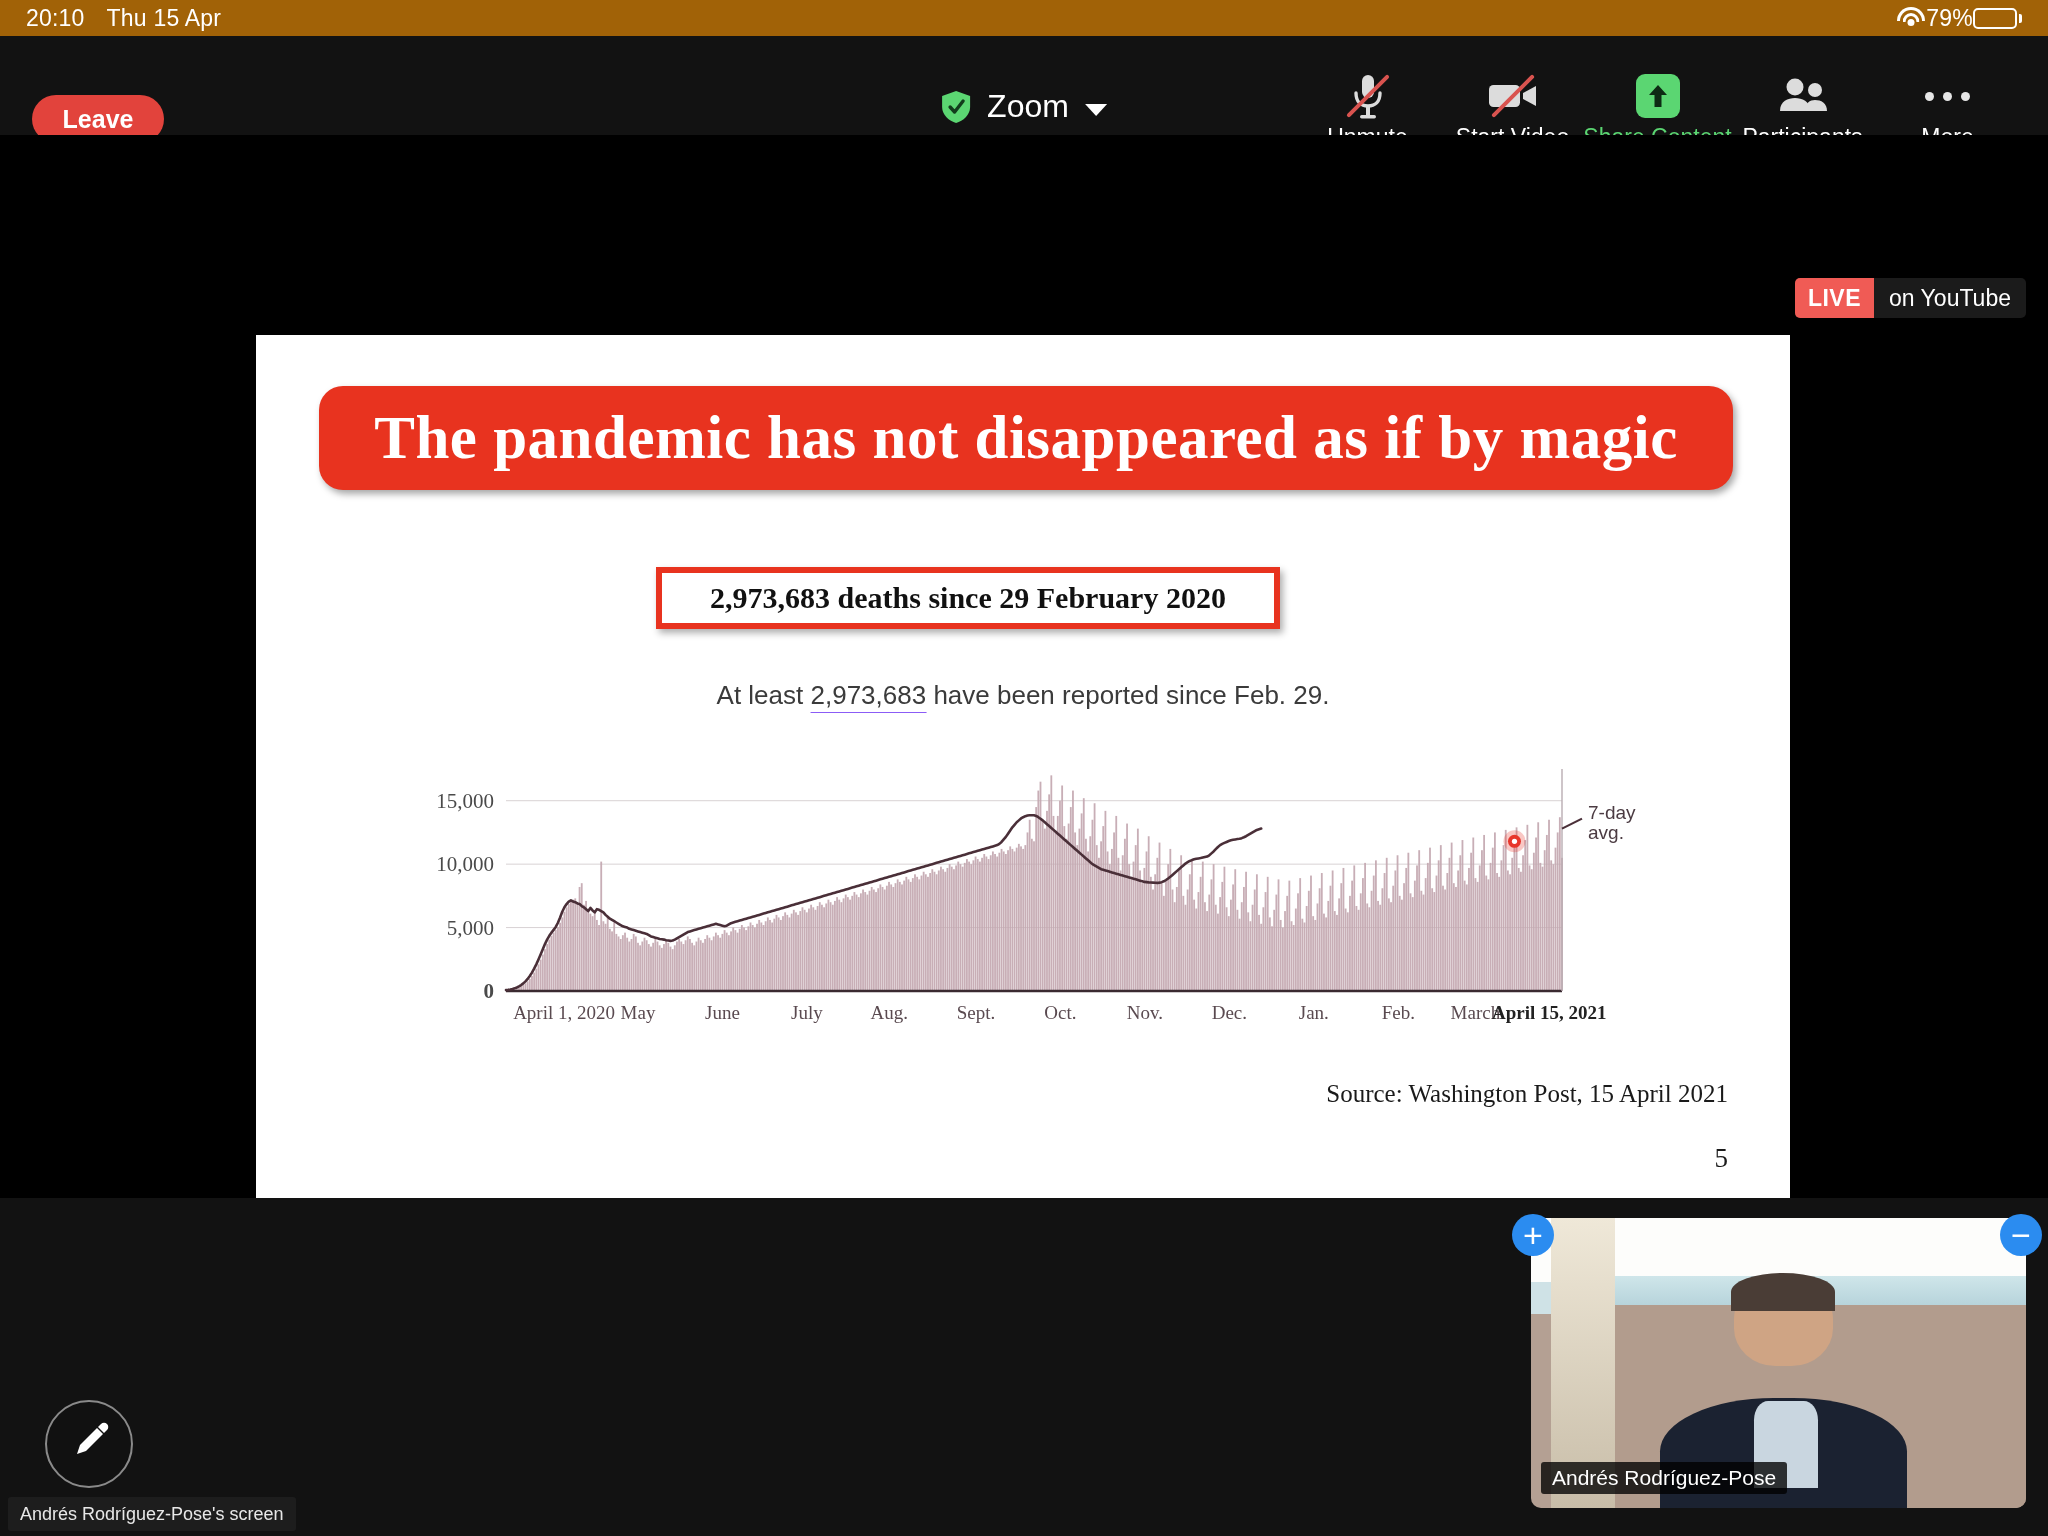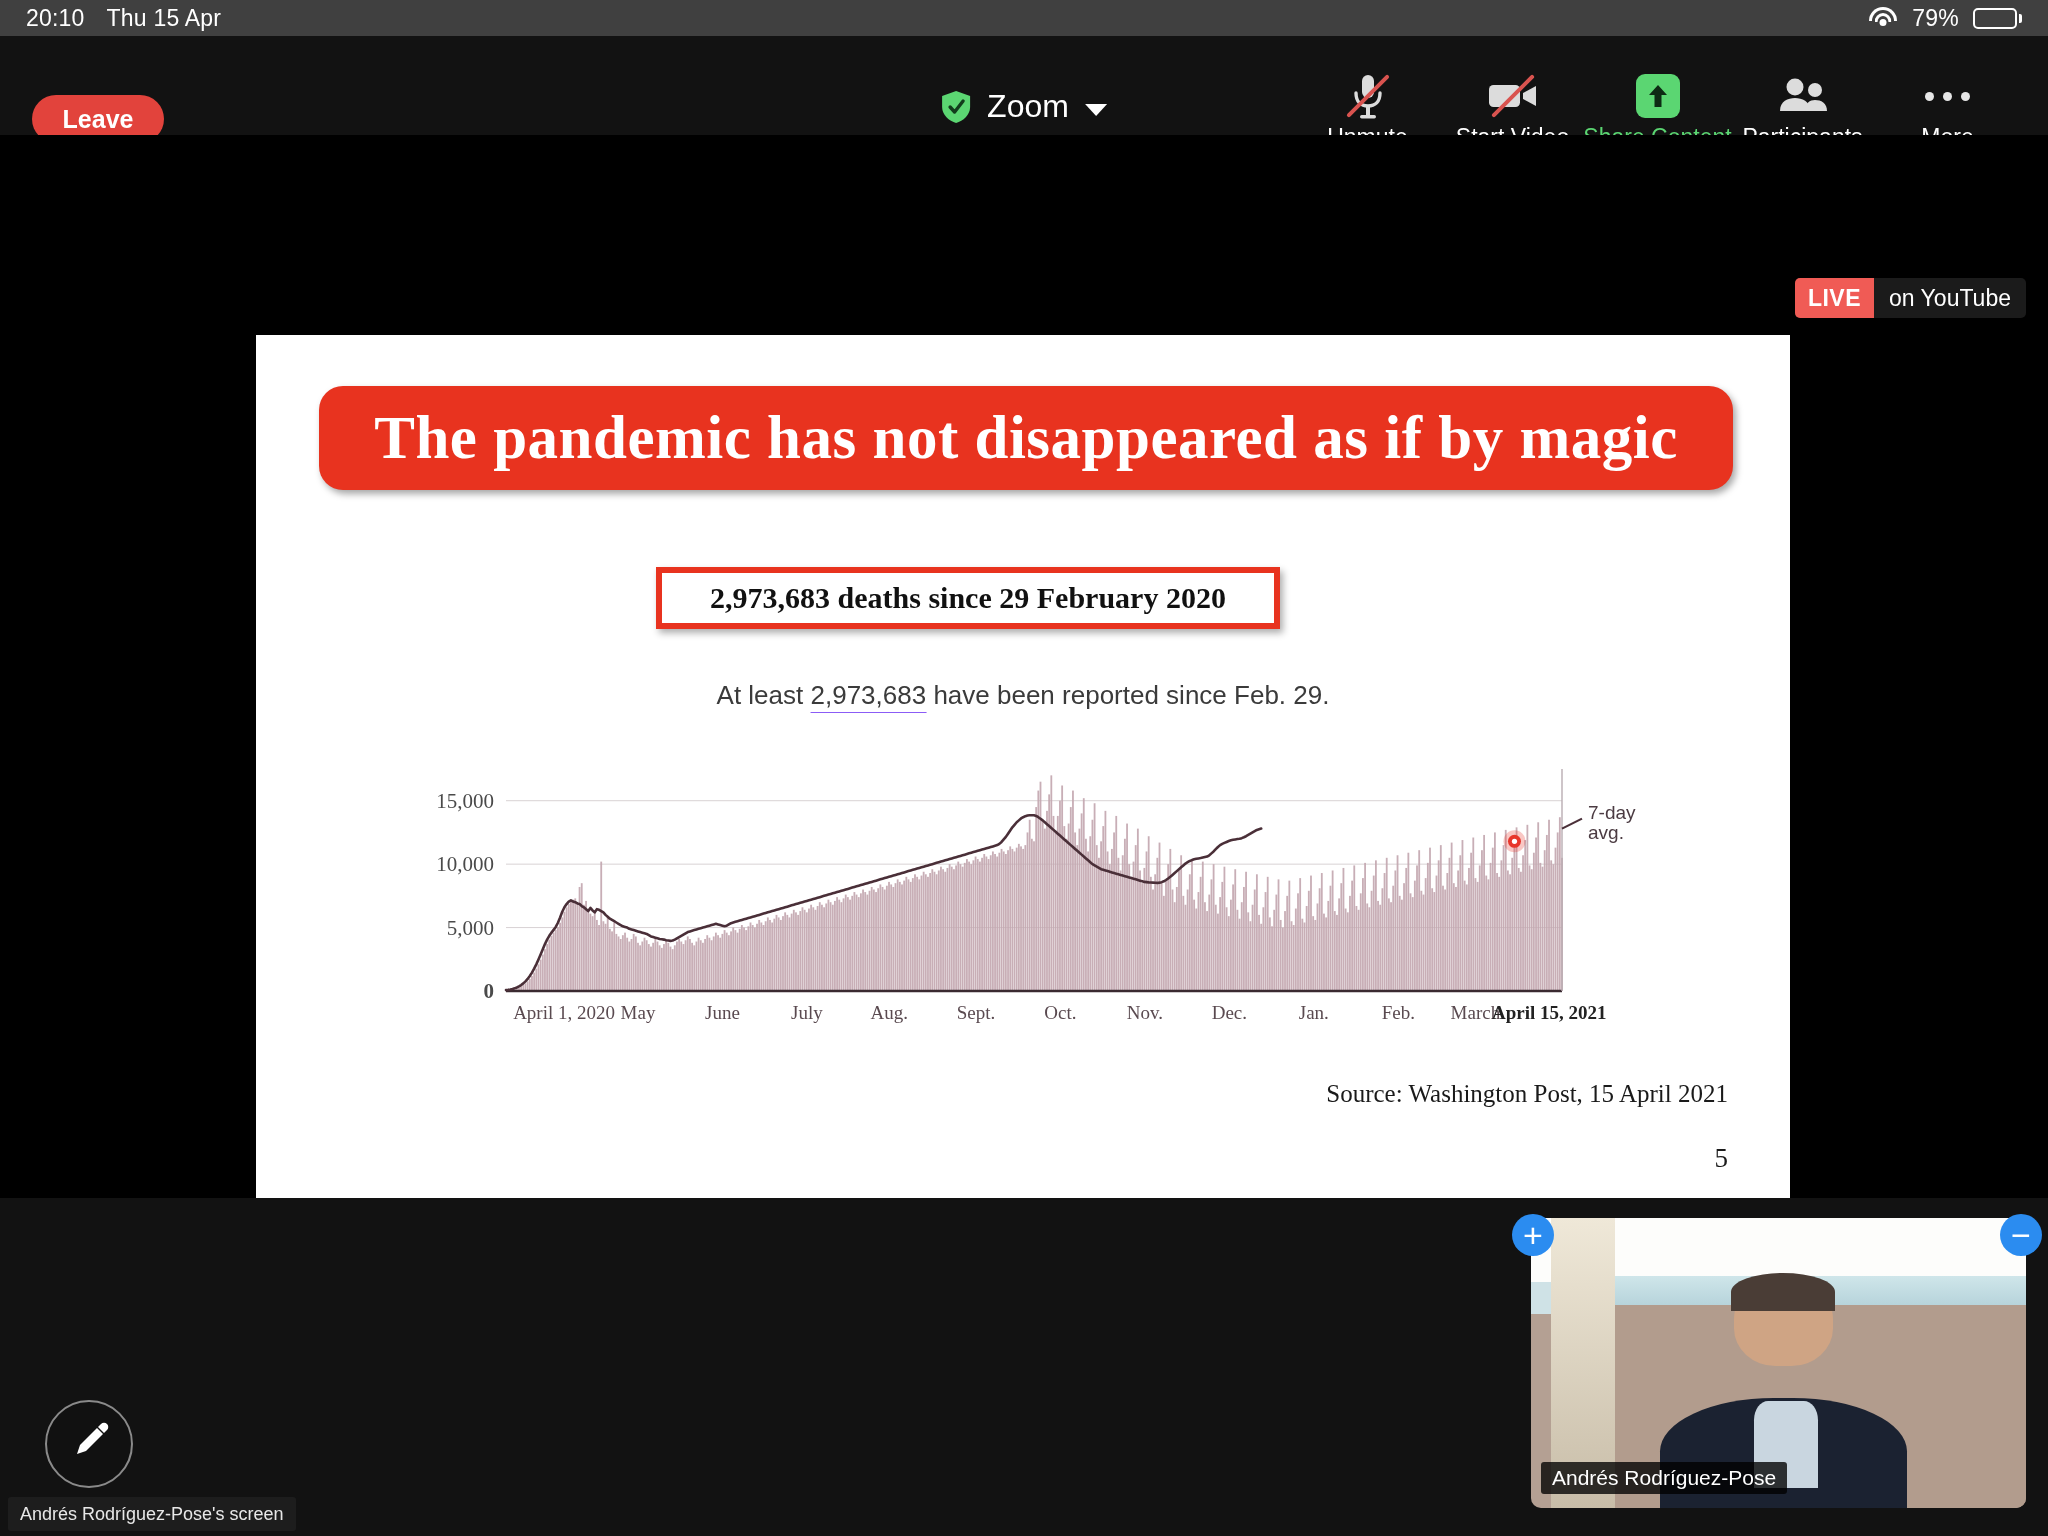--- a/index.html
+++ b/index.html
@@ -2,25 +2,25 @@
 <html><head>
 <meta charset="utf-8">
 <style>
   * { margin:0; padding:0; box-sizing:border-box; }
   html,body { width:2048px; height:1536px; background:#000; overflow:hidden; }
   body { font-family:"Liberation Sans", sans-serif; }
 
   
   #statusbar{
     position:absolute; left:0; top:0; width:2048px; height:36px;
-    background:#404040; color:#fff; display:flex; align-items:center;
+    background:#a16207; color:#fff; display:flex; align-items:center;
     padding:0 26px; font-size:23px; letter-spacing:.2px;
   }
   #statusbar .sb-left{display:flex; align-items:baseline; gap:22px;}
-  #statusbar .sb-right{margin-left:auto; display:flex; align-items:center; gap:14px;}
+  #statusbar .sb-right{margin-left:auto; display:flex; align-items:center; gap:0;}
   .wifi-icon{display:inline-block; width:30px; height:22px; position:relative;}
   .wifi-icon i{position:absolute; left:50%; transform:translateX(-50%); border:3px solid #fff;
     border-bottom:none; border-radius:50% 50% 0 0 / 100% 100% 0 0; }
   .wifi-icon i.a{width:28px;height:14px;top:0;}
   .wifi-icon i.b{width:17px;height:9px;top:6px;}
   .wifi-icon i.c{width:7px;height:7px;top:12px;background:#fff;border-radius:50%;border:none;}
   .batt{display:inline-flex; align-items:center;}
   .batt .shell{width:44px;height:21px;border:2.5px solid #fff;border-radius:5px;padding:2px;}
   .batt .fill{height:100%;background:#fff;border-radius:2px;}
   .batt .cap{width:3px;height:9px;background:#fff;border-radius:0 2px 2px 0;margin-left:2px;}

